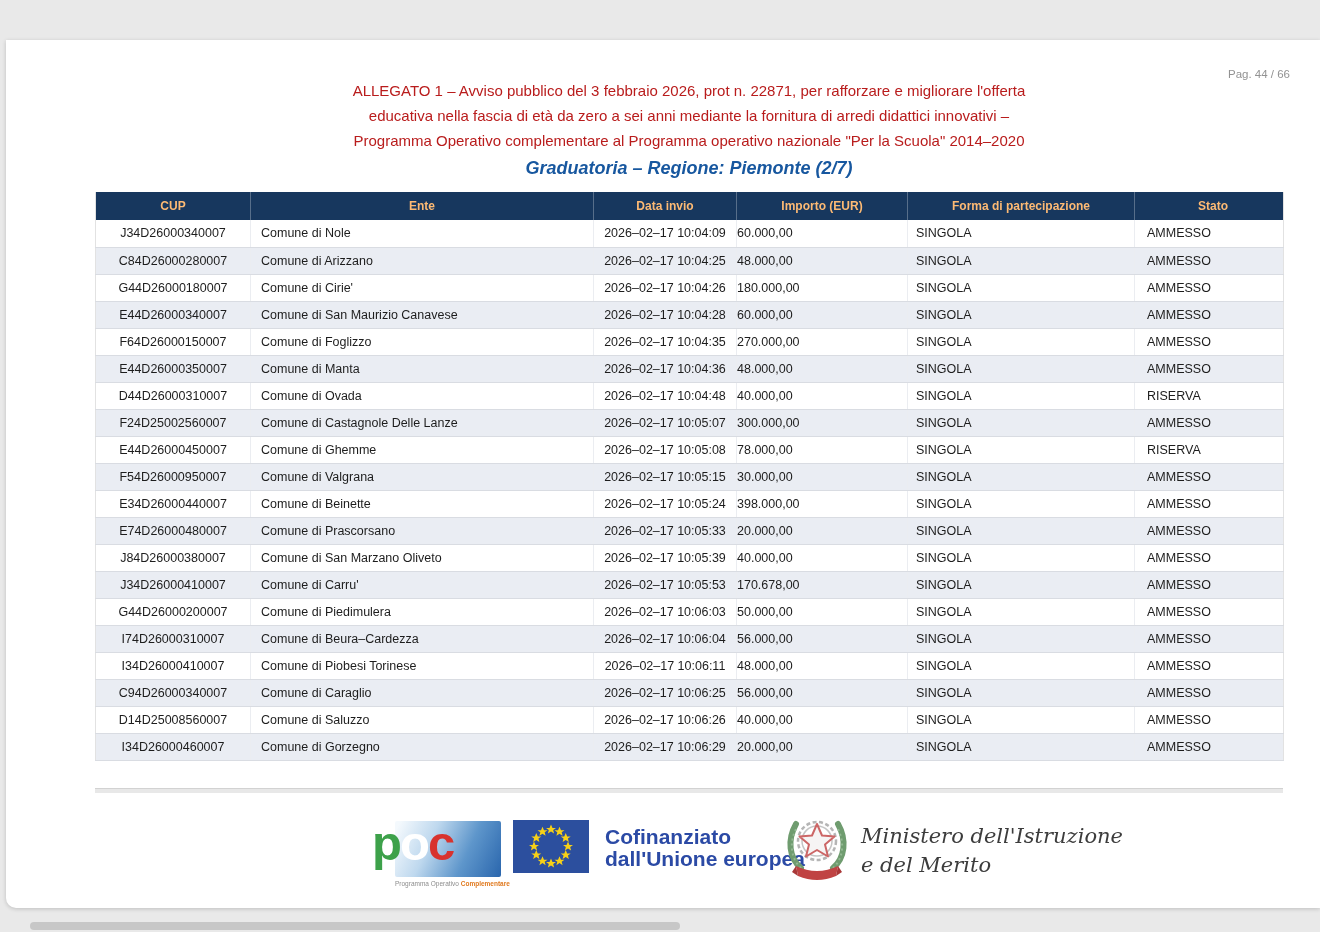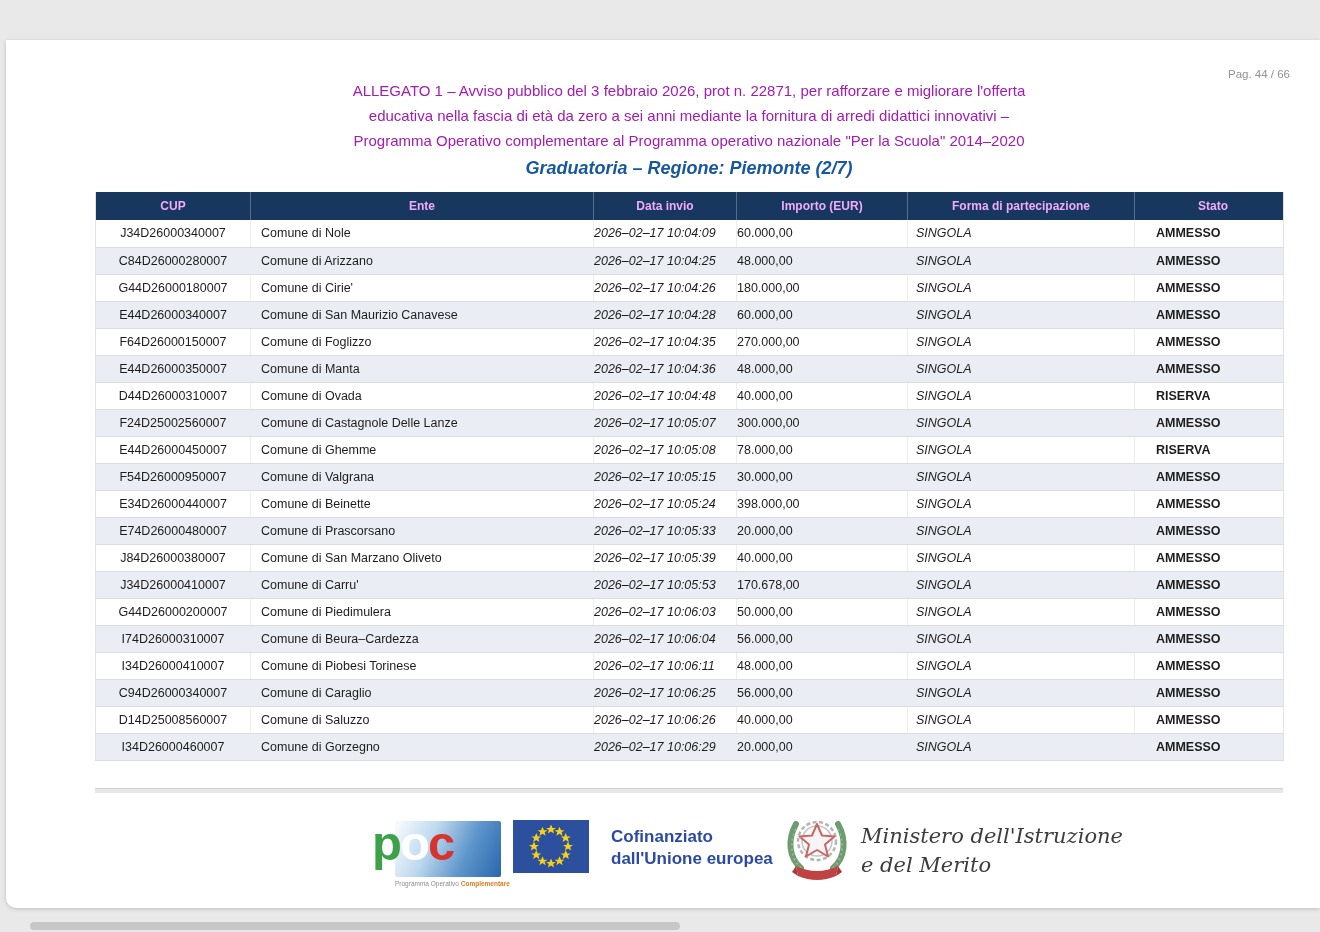--- a/index.html
+++ b/index.html
@@ -17,54 +17,54 @@
     margin-top:40px;
   }
   .page-label {
     position:absolute; top:28px; right:30px;
     font-size:11.5px; color:#929292;
   }
   .content { position:absolute; top:0; left:89px; width:1188px; height:100%; }
 
   .doc-header {
     position:absolute; top:38px; left:0; width:100%;
-    text-align:center; font-size:15px; line-height:25px; color:#a21caf;
+    text-align:center; font-size:15px; line-height:25px; color:#b91c1c;
   }
   .doc-title {
     position:absolute; top:118px; left:0; width:100%;
     text-align:center; font-size:18px; font-weight:bold; font-style:italic;
     color:#17579f;
   }
 
   table.grad {
     position:absolute; top:152px; left:0;
     width:1188px; border-collapse:collapse; table-layout:fixed;
     font-size:12.5px;
     border-left:1px solid #e2e2e2; border-right:1px solid #e2e2e2;
   }
   table.grad thead th {
-    background:#17375e; color:#f0abfc; font-weight:bold; font-size:12px;
+    background:#17375e; color:#fdba74; font-weight:bold; font-size:12px;
     height:28px; text-align:center;
     border-right:1px solid rgba(255,255,255,.28);
   }
   table.grad thead th:last-child { border-right:none;padding-left:8px; }
   table.grad tbody td {
     height:27px;
     border-bottom:1px solid #d9dce2;
     border-right:1px solid #ebedf1;
     white-space:nowrap; overflow:hidden;
   }
   table.grad tbody td:last-child { border-right:none; }
   table.grad tbody tr:nth-child(even) td { background:#eaedf3; }
   .c-cup    { text-align:center; }
   .c-ente   { text-align:left;  padding-left:10px; }
-  .c-data   { text-align:left;font-style:italic; }
+  .c-data   { text-align:center; }
   .c-importo{ padding-right:97px; }
-  .c-forma  { text-align:left;  padding-left:8px;font-style:italic; }
-  .c-stato  { text-align:left;  padding-left:21px; font-weight:bold; }
+  .c-forma  { text-align:left;  padding-left:8px; }
+  .c-stato  { text-align:left;  padding-left:12px; font-weight:normal; }
 
   .table-bottom-band {
     position:absolute; top:748px; left:0; width:1188px; height:5px;
     background:#e8e8e8; border-top:1px solid #d2d2d2;
   }
 
   
   .footer { position:absolute; top:776px; left:0; width:1188px; height:90px; }
 
   .poc-logo { position:absolute; left:277px; top:2px; width:135px; height:78px; }
@@ -80,22 +80,22 @@
   .poc-p { color:#3da14a; } .poc-o { color:#ffffff; } .poc-c { color:#d8332e; }
   .poc-caption {
     position:absolute; left:23px; top:62px; width:110px;
     font-size:6.5px; color:#8d8d8d; white-space:nowrap;
   }
   .poc-caption .cmp { color:#e07a20; font-weight:bold; }
 
   .eu-logo { position:absolute; left:418px; top:4px; height:56px; }
   .eu-flag { position:absolute; left:0; top:0; }
   .eu-text {
-    position:absolute; left:98px; top:6px;
-    font-size:17px; font-weight:bold; line-height:22px; color:#2b4aa5;
+    position:absolute; left:92px; top:6px;
+    font-size:21px; font-weight:bold; line-height:22px; color:#2b4aa5;
     white-space:nowrap;
   }
 
   .min-logo { position:absolute; left:688px; top:-6px; }
   .min-emblem { position:absolute; left:0; top:0; }
   .min-text {
     position:absolute; left:78px; top:12px;
     font-family:"DejaVu Serif", serif; font-style:italic;
     font-size:21px; line-height:29px; color:#3c3c3c; white-space:nowrap;
   }

